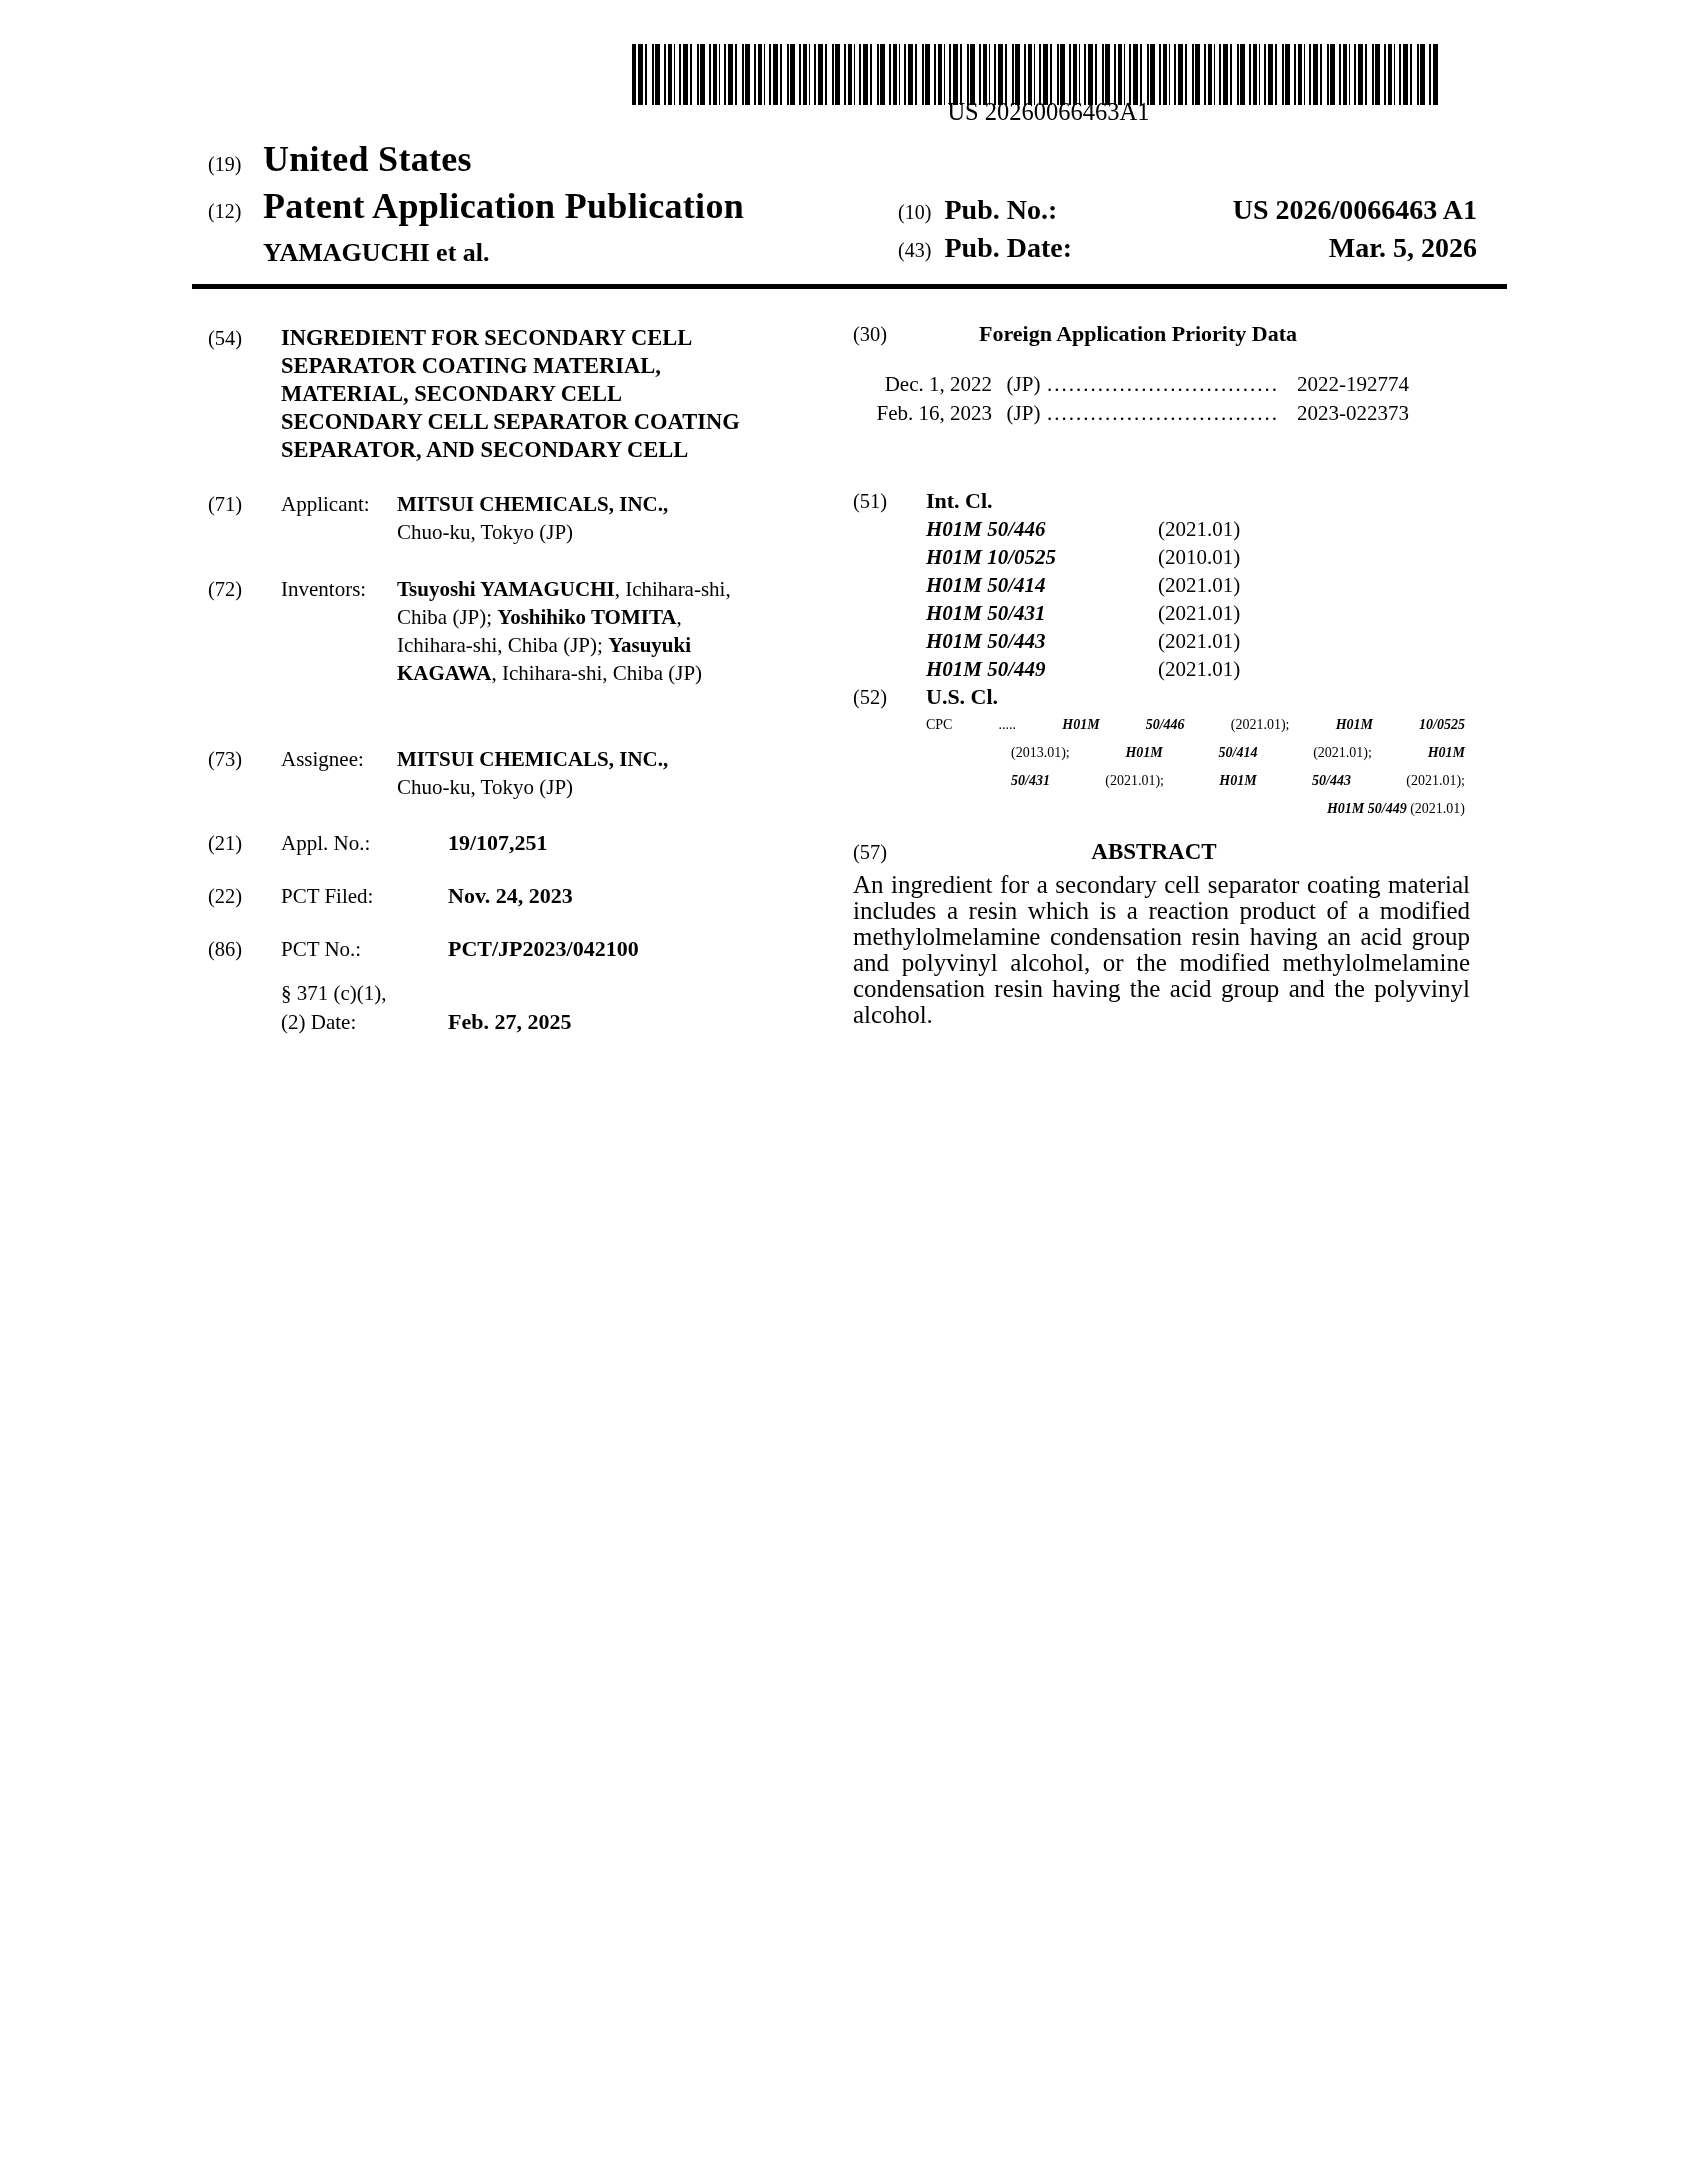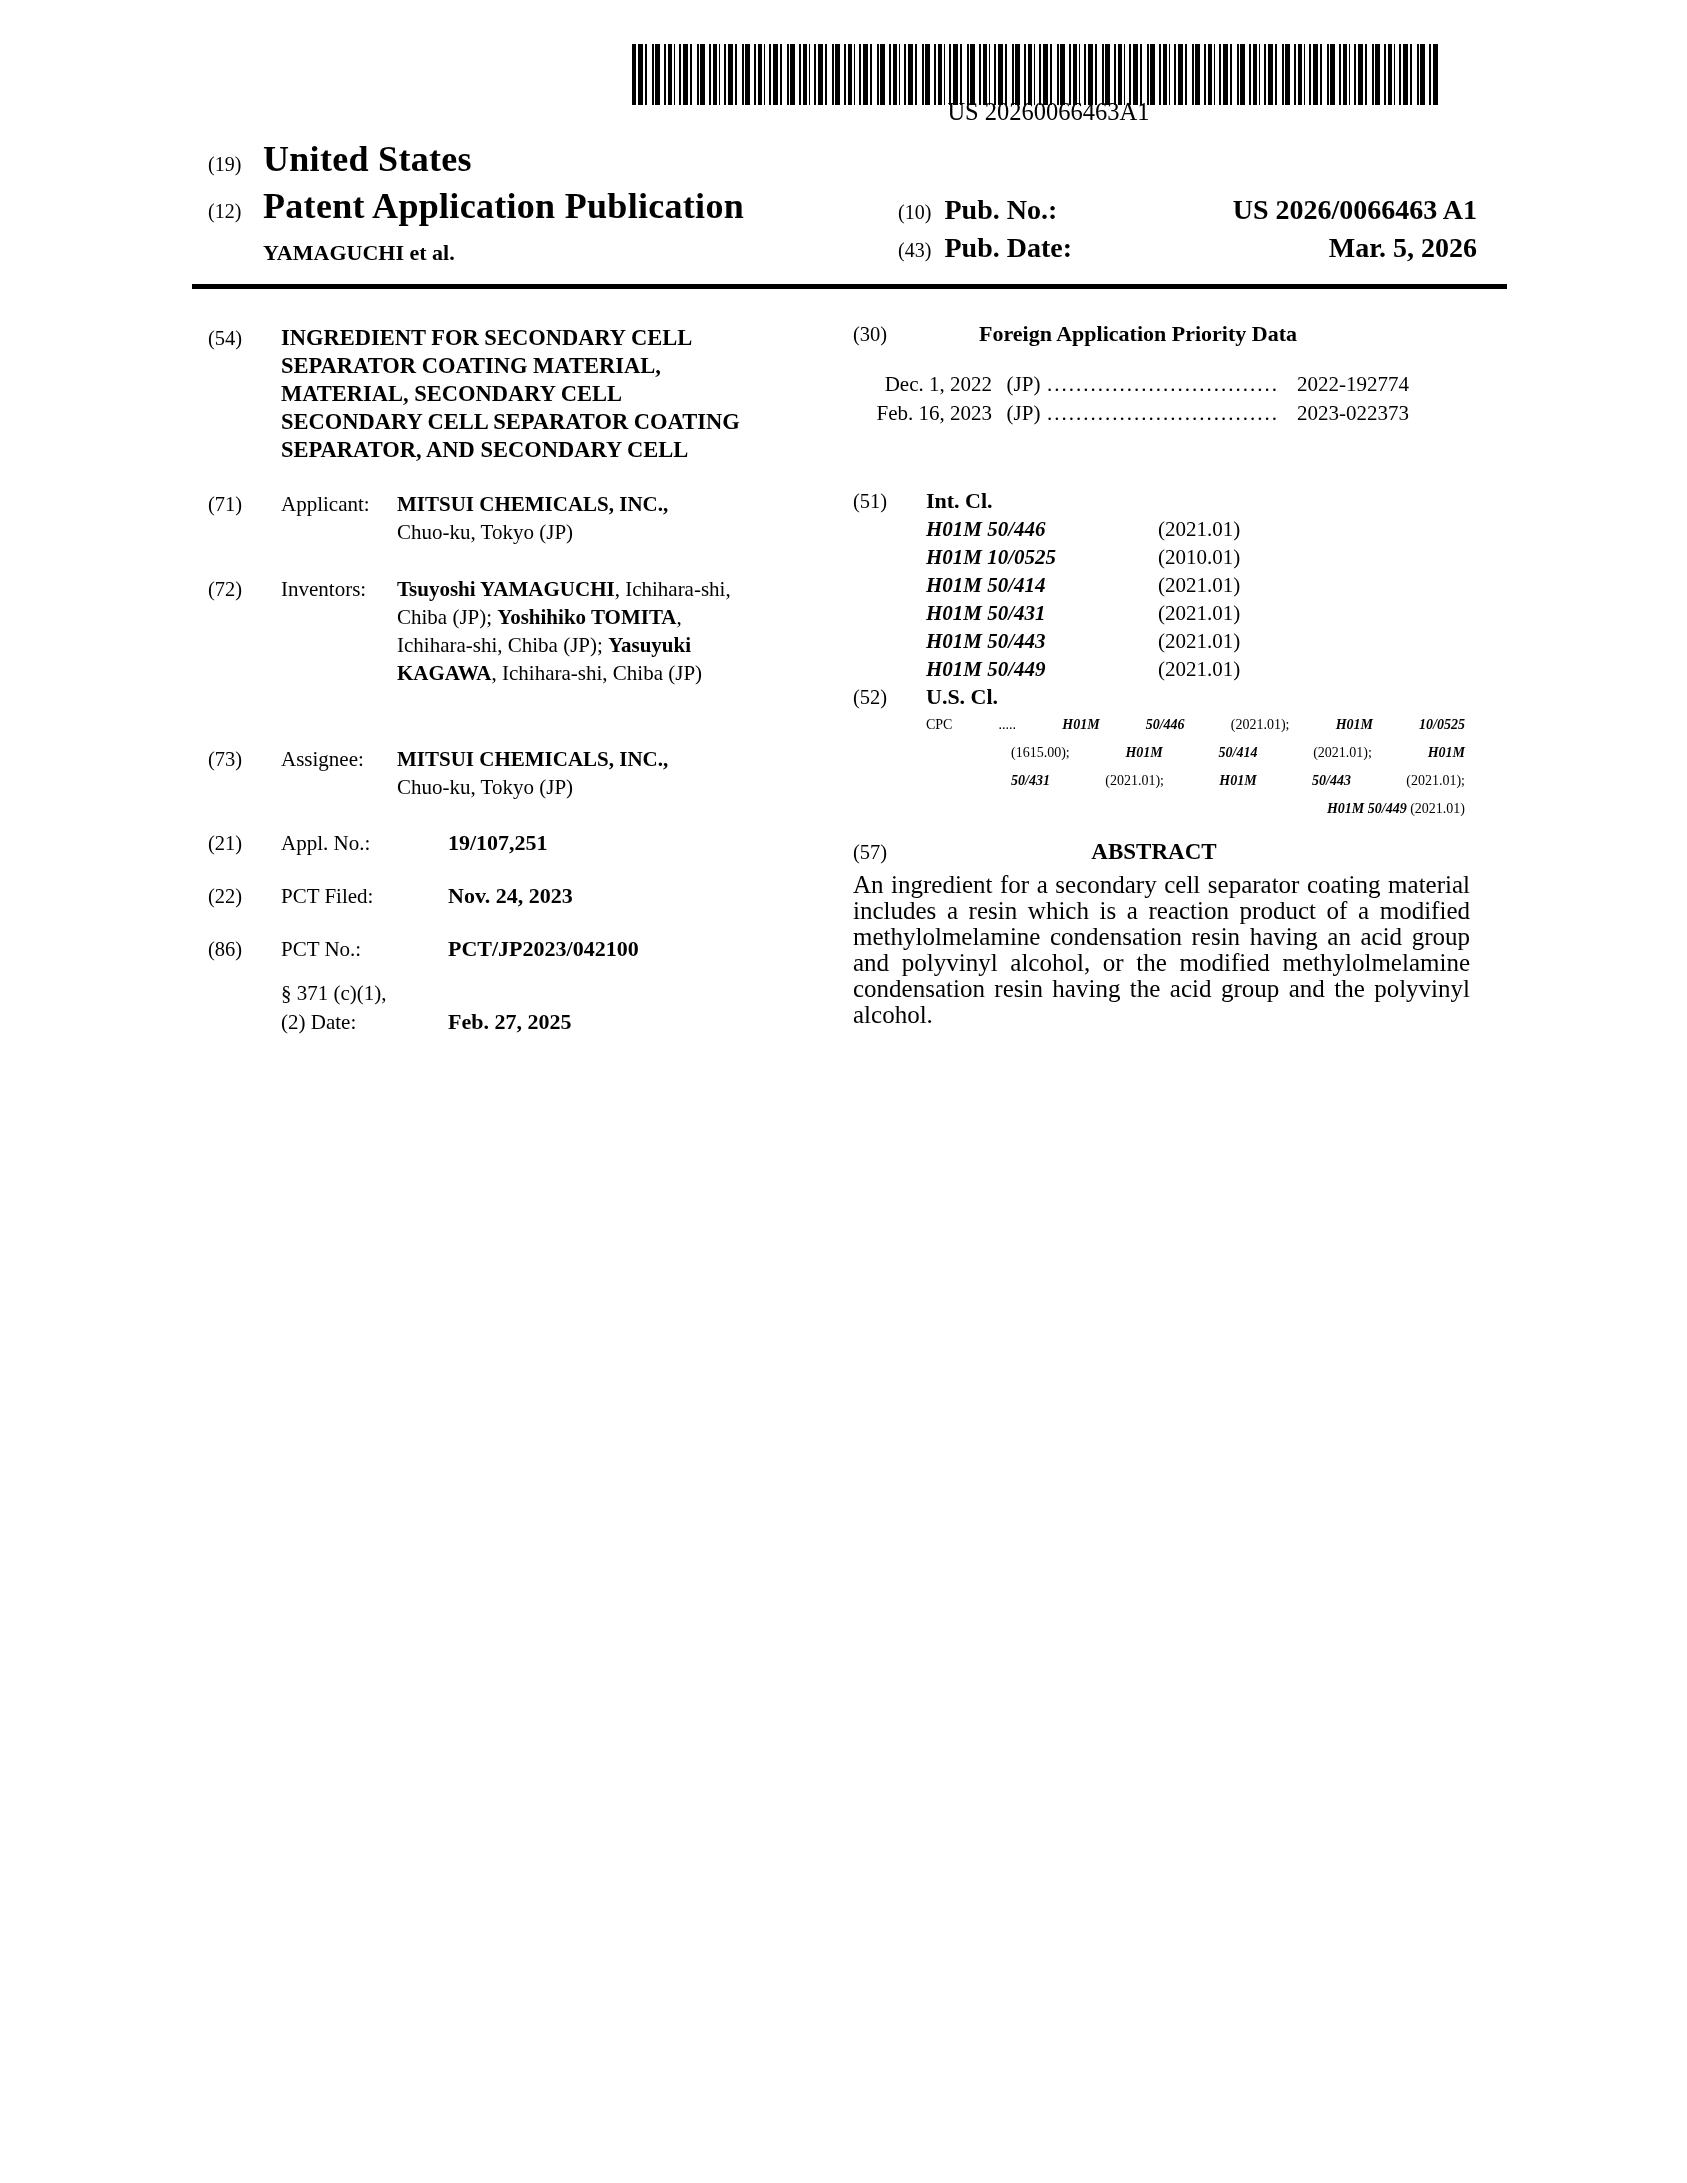--- a/index.html
+++ b/index.html
@@ -20,21 +20,21 @@
   .barcode-caption{left:668px;top:99px;width:761px;text-align:center;
     font-size:24.5px;line-height:26.5px;}
 
   
   .hrow{display:flex;align-items:baseline;}
   .lab30{font-size:20px;}
   .h19{left:208px;top:139px;}
   .h19 .lab30,.h12 .lab30{width:55px;flex:0 0 auto;}
   .bigtitle{font-size:36px;font-weight:bold;line-height:41px;letter-spacing:0.3px;}
   .h12{left:208px;top:186px;}
-  .party{left:263px;top:238px;font-size:22px;font-weight:bold;line-height:30px;}
+  .party{left:263px;top:238px;font-size:26px;font-weight:bold;line-height:30px;}
   .r10{left:898px;top:194px;width:579px;}
   .r43{left:898px;top:232px;width:579px;}
   .pubkey{font-size:28px;font-weight:bold;margin-left:13.2px;}
   .pubval{font-size:28px;font-weight:bold;margin-left:auto;}
 
   .rule{left:192px;top:284px;width:1315px;height:4.6px;background:#000;}
 
   
   .sec{display:flex;align-items:flex-start;}
   .slab{font-size:20.5px;line-height:28px;width:73px;flex:0 0 auto;}
@@ -237,21 +237,21 @@
     </div>
   </div>
 
   <div class="abs sec sec52">
     <span class="slab">(52)</span>
     <span class="clkey">U.S. Cl.</span>
   </div>
 
   <div class="abs cpc">
       <div class="line"><span>CPC ..... </span><span class="bi">H01M 50/446</span><span> (2021.01); </span><span class="bi">H01M 10/0525</span></div>
-      <div class="line"><span>(1615.00); </span><span class="bi">H01M 50/414</span><span> (2021.01); </span><span class="bi">H01M</span></div>
+      <div class="line"><span>(2013.01); </span><span class="bi">H01M 50/414</span><span> (2021.01); </span><span class="bi">H01M</span></div>
       <div class="line"><span class="bi">50/431</span><span> (2021.01); </span><span class="bi">H01M 50/443</span><span> (2021.01);</span></div>
       <div class="line"><span class="bi">H01M 50/449</span><span> (2021.01)</span></div>
     </div>
 
   <div class="abs lab30r sec57lab">(57)</div>
   <div class="abs abs-head">ABSTRACT</div>
   <div class="abs abstract">An ingredient for a secondary cell separator coating material includes a resin which is a reaction product of a modified methylolmelamine condensation resin having an acid group and polyvinyl alcohol, or the modified methylolmelamine condensation resin having the acid group and the polyvinyl alcohol.</div>
 
 </div>
 

